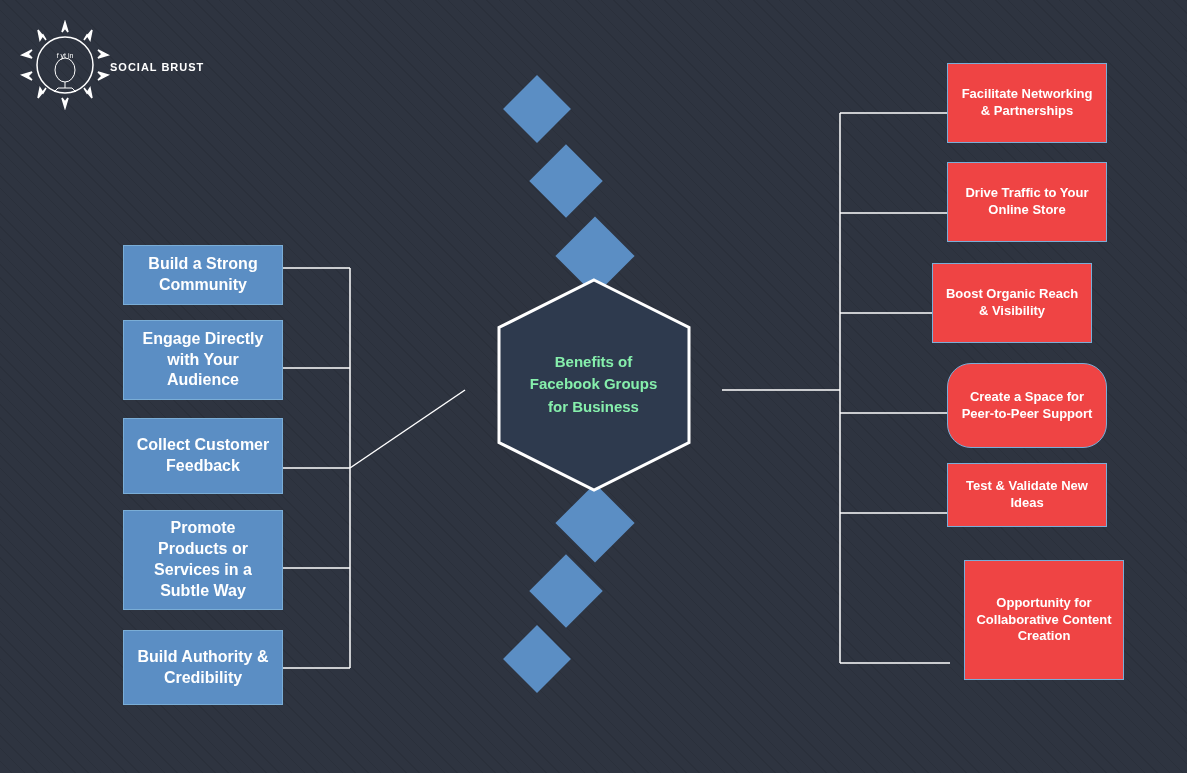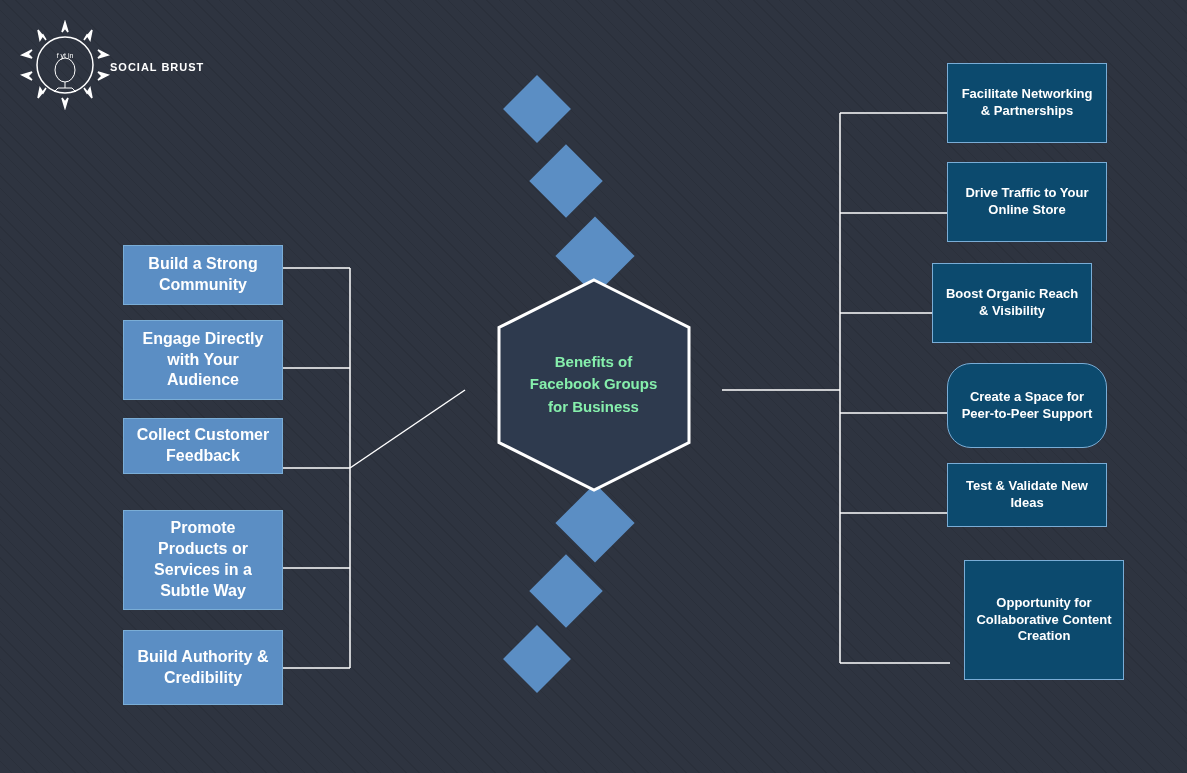--- a/index.html
+++ b/index.html
@@ -51,21 +51,21 @@
       display: flex;
       align-items: center;
       justify-content: center;
       line-height: 1.3;
       margin-left: 43px;
     }
 
     
     .right-box {
       position: absolute;
-      background-color: #0c4a6e;
+      background-color: #ef4444;
       color: white;
       font-weight: bold;
       font-size: 13px;
       text-align: center;
       padding: 8px 10px;
       width: 160px;
       border: 1px solid #7aadd6;
       display: flex;
       align-items: center;
       justify-content: center;
@@ -144,21 +144,21 @@
 
   <line x1="722" y1="390" x2="840" y2="390" stroke="white" stroke-width="1.5"></line>
 </svg>
 
 <div class="left-box" style="top:245px; left:80px;">
   <span>Build a Strong Community</span>
 </div>
 <div class="left-box" style="top:320px; left:80px; height:80px;">
   <span>Engage Directly with Your Audience</span>
 </div>
-<div class="left-box" style="top:418px; left:80px; height:56px;">
+<div class="left-box" style="top:418px; left:80px; height:76px;">
   <span>Collect Customer Feedback</span>
 </div>
 <div class="left-box" style="top:510px; left:80px; height:100px;">
   <span>Promote Products or Services in a Subtle Way</span>
 </div>
 <div class="left-box" style="top:630px; left:80px; height:75px;">
   <span>Build Authority &amp; Credibility</span>
 </div>
 
 <div class="right-box" style="top:63px; right:80px; height:80px;">

